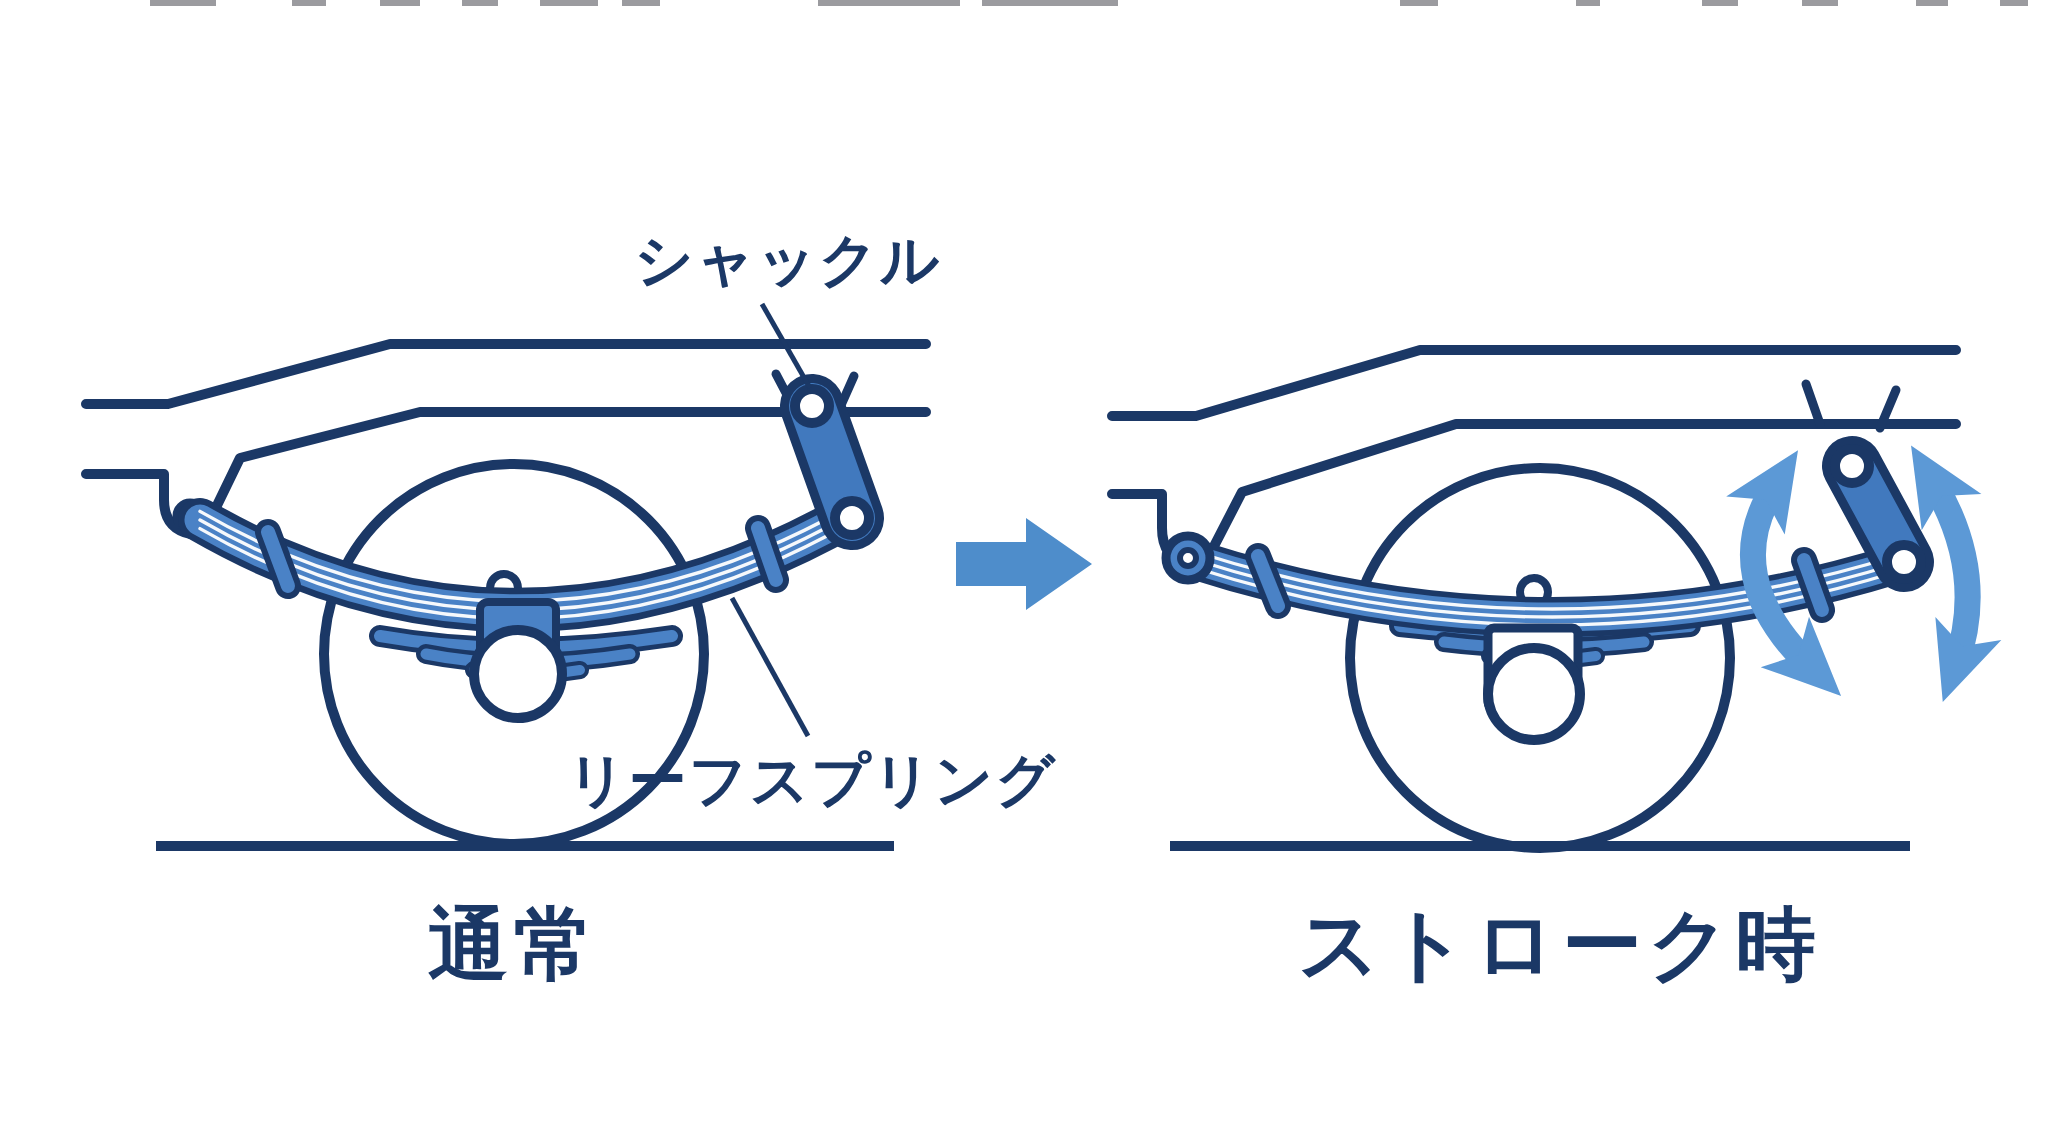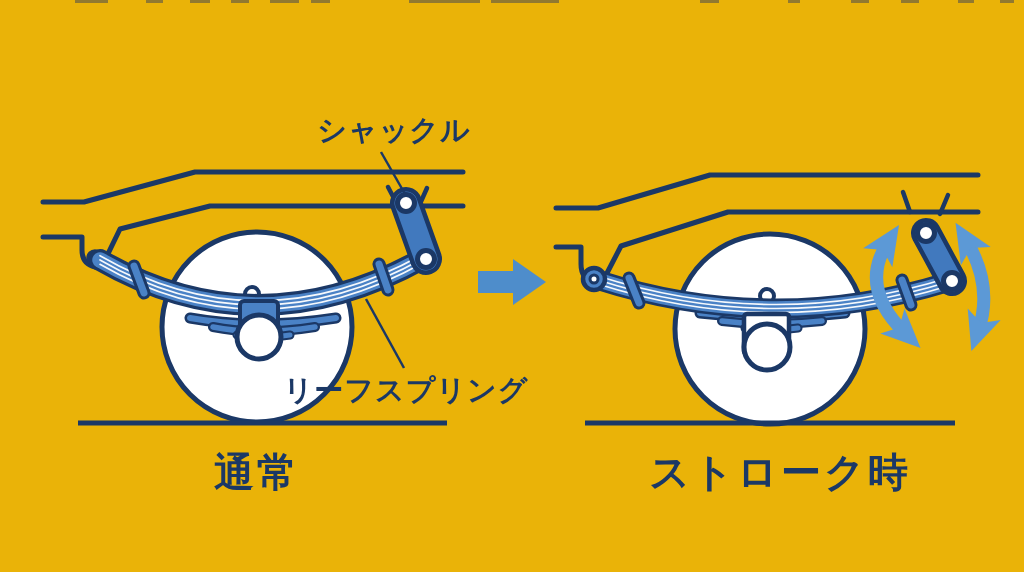--- a/index.html
+++ b/index.html
@@ -1,17 +1,17 @@
 <!DOCTYPE html>
 <html><head>
 <meta charset="utf-8">
 <style>
   html,body{margin:0;padding:0;background:#e8e8e8;}
   .stage{
-    position:relative;width:1024px;height:572px;background:#eab308;
+    position:relative;width:1024px;height:572px;background:#ffffff;
     overflow:hidden;font-family:"Liberation Sans","DejaVu Sans",sans-serif;
   }
   svg{display:block}
   text{font-family:"Liberation Sans","DejaVu Sans",sans-serif;font-weight:700;}
   .label-small{font-size:29px;letter-spacing:1px;}
   .caption{font-size:40px;letter-spacing:3px;}
 </style>
 </head>
 <body>
 

